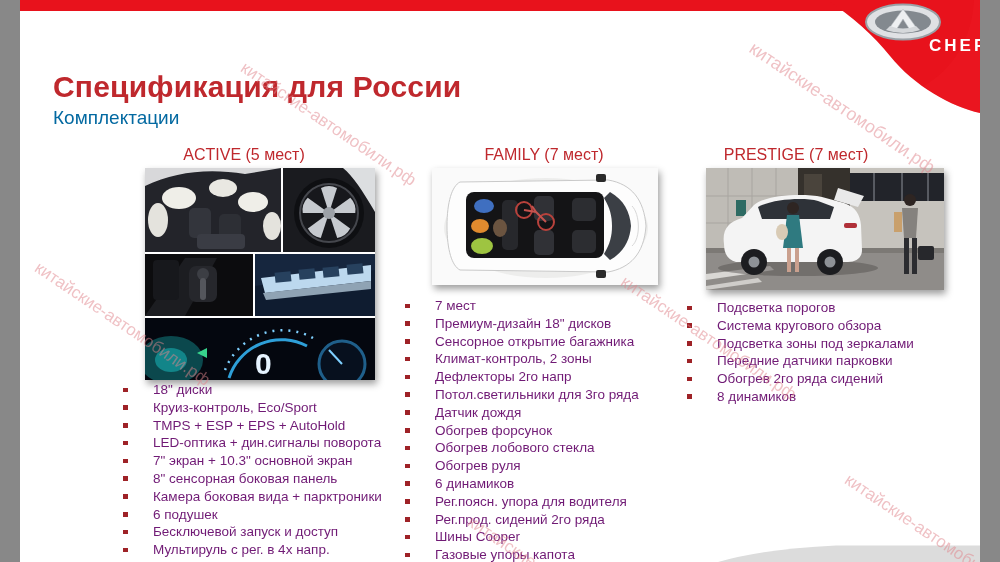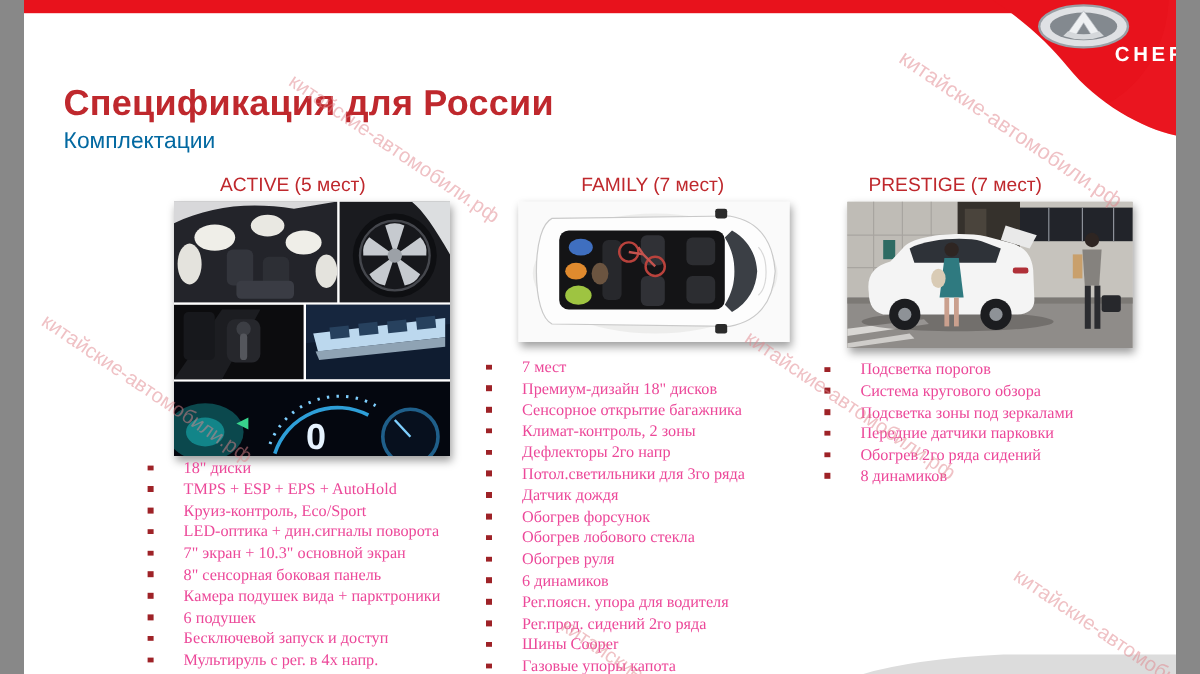--- a/index.html
+++ b/index.html
@@ -31,21 +31,21 @@
   .ph-active{left:125px;top:168px;width:230px;height:212px;}
   .ph-family{left:412px;top:168px;width:226px;height:117px;}
   .ph-prestige{left:686px;top:168px;width:238px;height:122px;}
   ul.features{
     position:absolute;margin:0;padding:0;list-style:none;z-index:2;
   }
   .l-active{left:133px;top:381px;}
   .l-family{left:415px;top:297px;}
   .l-prestige{left:697px;top:299px;}
   ul.features li{
-    position:relative;font-size:13.5px;line-height:17.8px;color:#ec4899;white-space:nowrap;font-family:Liberation Serif, serif;
+    position:relative;font-size:13.5px;line-height:17.8px;color:#701a75;white-space:nowrap;
   }
   ul.features .bullet{
     position:absolute;left:-30px;top:6.5px;width:4.5px;height:4.5px;background:#9e2227;
   }
   .wm{
     position:absolute;z-index:6;color:#e0858c;opacity:.5;font-size:17px;
     transform:rotate(34deg);transform-origin:left top;white-space:nowrap;pointer-events:none;
   }
   .wm2{font-size:18px;}
   .footer-shape{position:absolute;right:0;bottom:0;width:262px;height:18px;z-index:1;}
@@ -223,26 +223,26 @@
         <rect x="198" y="70" width="5" height="36" fill="#2b2c30"></rect>
         <rect x="206" y="70" width="5" height="36" fill="#2b2c30"></rect>
         <rect x="212" y="78" width="16" height="14" rx="2" fill="#27282c"></rect>
         <rect x="188" y="44" width="8" height="20" fill="#c9a06c"></rect>
       </g>
     </svg>
   </div>
 
   <ul class="features l-active">
       <li><span class="bullet"></span><span>18" диски</span></li>
+      <li><span class="bullet"></span><span>Круиз-контроль, Eco/Sport</span></li>
       <li><span class="bullet"></span><span>TMPS + ESP + EPS + AutoHold</span></li>
-      <li><span class="bullet"></span><span>Круиз-контроль, Eco/Sport</span></li>
       <li><span class="bullet"></span><span>LED-оптика + дин.сигналы поворота</span></li>
       <li><span class="bullet"></span><span>7" экран + 10.3" основной экран</span></li>
       <li><span class="bullet"></span><span>8" сенсорная боковая панель</span></li>
-      <li><span class="bullet"></span><span>Камера подушек вида + парктроники</span></li>
+      <li><span class="bullet"></span><span>Камера боковая вида + парктроники</span></li>
       <li><span class="bullet"></span><span>6 подушек</span></li>
       <li><span class="bullet"></span><span>Бесключевой запуск и доступ</span></li>
       <li><span class="bullet"></span><span>Мультируль с рег. в 4х напр.</span></li>
     </ul>
   <ul class="features l-family">
       <li><span class="bullet"></span><span>7 мест</span></li>
       <li><span class="bullet"></span><span>Премиум-дизайн 18" дисков</span></li>
       <li><span class="bullet"></span><span>Сенсорное открытие багажника</span></li>
       <li><span class="bullet"></span><span>Климат-контроль, 2 зоны</span></li>
       <li><span class="bullet"></span><span>Дефлекторы 2го напр</span></li>

